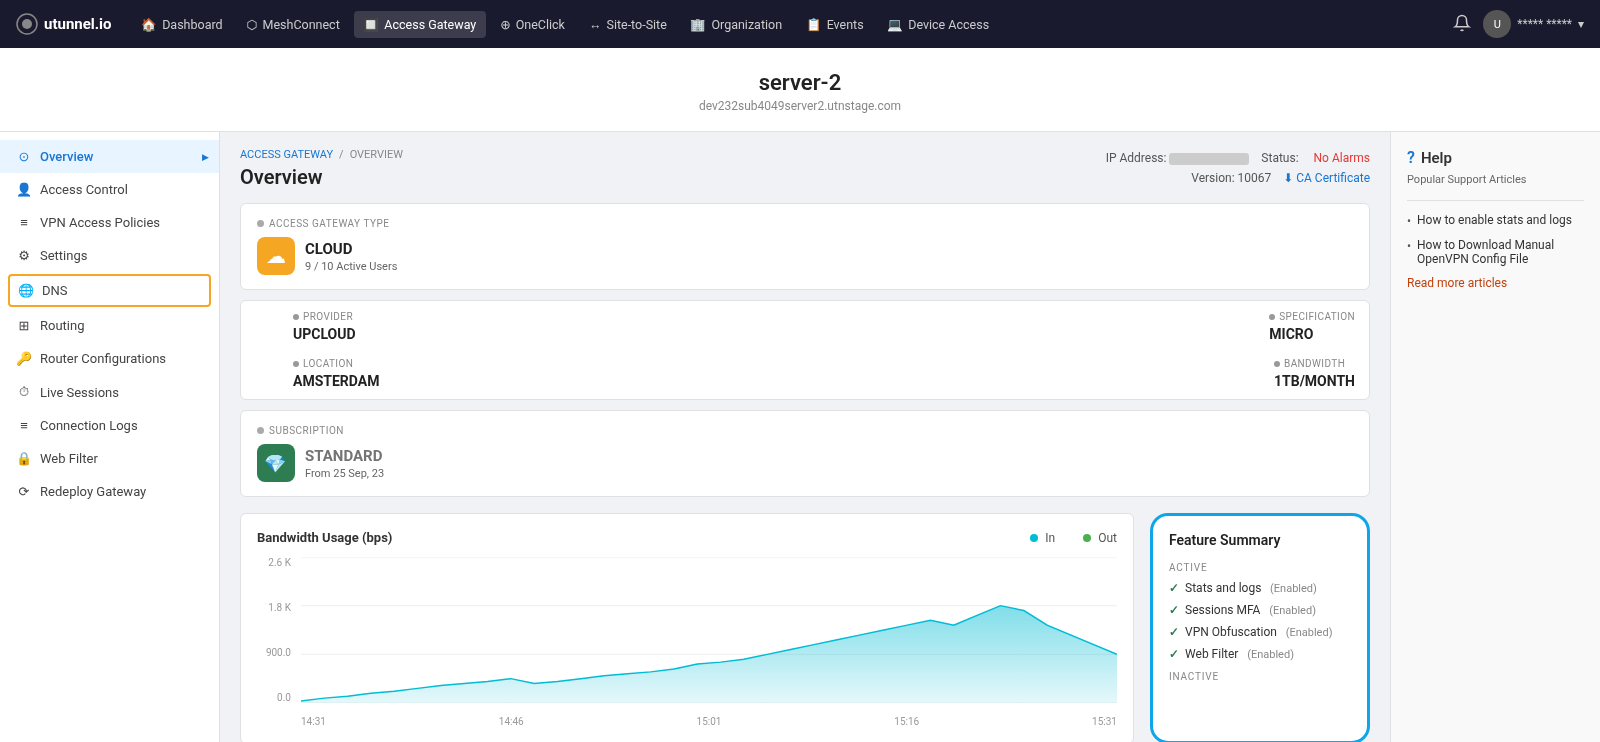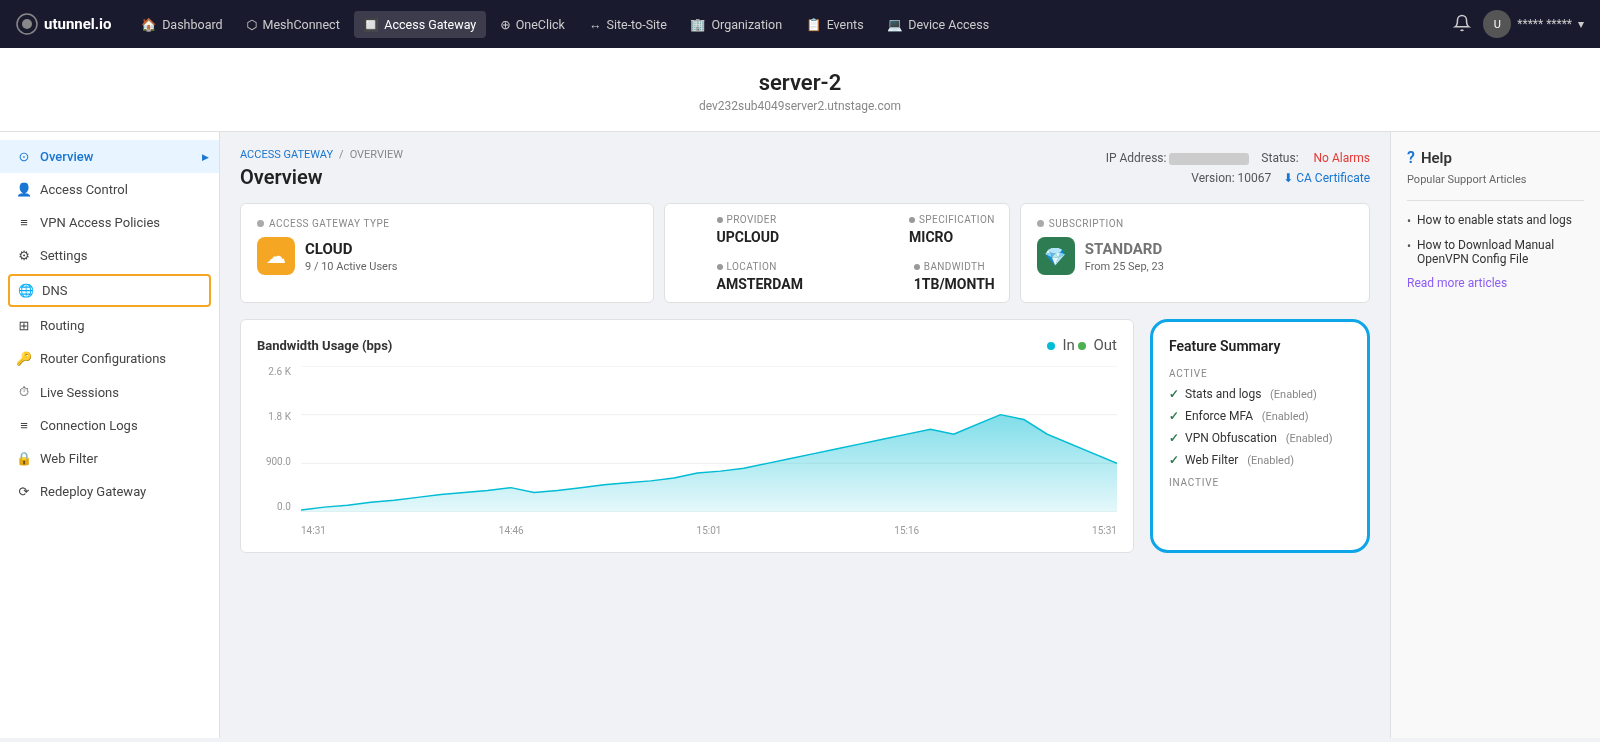--- a/index.html
+++ b/index.html
@@ -102,21 +102,21 @@
     .overview-header {
       display: flex; align-items: flex-start; justify-content: space-between;
       margin-bottom: 14px;
     }
     .overview-title { font-size: 20px; font-weight: 600; color: #222; }
     .overview-meta { text-align: right; font-size: 12px; color: #555; line-height: 1.7; }
     .overview-meta .no-alarms { color: #e53935; padding-left: 12px; }
     .overview-meta .ca-cert { color: #1976d2; cursor: pointer; }
 
     
-    .info-cards { display: flex; gap: 10px; margin-bottom: 16px; }
+    .info-cards { display: flex; gap: 10px; margin-bottom: 16px; flex-direction: column; }
     .info-card {
       flex: 1; background: #fff; border: 1px solid #e0e0e0;
       border-radius: 6px; padding: 14px 16px;
     }
     .info-card-label {
       font-size: 10px; color: #888; letter-spacing: 0.5px;
       display: flex; align-items: center; gap: 5px; margin-bottom: 8px;
     }
     .info-card-label .dot {
       width: 7px; height: 7px; border-radius: 50%; background: #999; display: inline-block;
@@ -166,21 +166,21 @@
     .bottom-row { display: flex; gap: 16px; }
     .chart-section {
       flex: 1; background: #fff; border: 1px solid #e0e0e0;
       border-radius: 6px; padding: 16px;
     }
     .chart-header {
       display: flex; align-items: center; justify-content: space-between;
       margin-bottom: 12px;
     }
     .chart-title { font-size: 13px; font-weight: 700; color: #333; }
-    .chart-legend { display: flex; align-items: center; gap: 3px; font-size: 15px; color: #555; justify-content: flex-end; }
+    .chart-legend { display: flex; align-items: center; gap: 28px; font-size: 12px; color: #555; justify-content: flex-end; }
     .legend-dot { width: 8px; height: 8px; border-radius: 50%; display: inline-block; margin-right: 4px; }
     .chart-area { position: relative; height: 170px; }
     .chart-y-labels {
       position: absolute; left: 0; top: 0; bottom: 24px;
       display: flex; flex-direction: column; justify-content: space-between;
       font-size: 10px; color: #999; width: 40px; text-align: right; padding-right: 6px;
     }
     .chart-canvas { position: absolute; left: 44px; right: 0; top: 0; bottom: 24px; }
     .chart-x-labels {
       position: absolute; left: 44px; right: 0; bottom: 0;
@@ -218,21 +218,21 @@
       display: flex; align-items: center; gap: 6px;
       font-size: 15px; font-weight: 600; color: #333; margin-bottom: 6px;
     }
     .help-subtitle { font-size: 11px; color: #666; margin-bottom: 14px; }
     .help-divider { border: none; border-top: 1px solid #e0e0e0; margin-bottom: 12px; }
     .help-article {
       display: flex; align-items: flex-start; gap: 6px;
       font-size: 12px; color: #333; margin-bottom: 10px; cursor: pointer;
     }
     .help-bullet { color: #555; margin-top: 1px; }
-    .help-read-more { color: #8b5cf6; font-size: 12px; cursor: pointer; margin-top: 8px; }
+    .help-read-more { color: #c2410c; font-size: 12px; cursor: pointer; margin-top: 8px; }
 
     
     .ip-blur {
       display: inline-block;
       background: #ccc; border-radius: 3px;
       width: 80px; height: 12px; vertical-align: middle;
     }
   </style>
 </head>
 <body>
@@ -497,21 +497,21 @@
       <div class="feature-summary">
         <div class="feature-title">Feature Summary</div>
         <div class="feature-section-label">ACTIVE</div>
         <div class="feature-item">
           <span class="feature-check">✓</span>
           <span>Stats and logs</span>
           <span class="feature-enabled">&nbsp;(<span>Enabled</span>)</span>
         </div>
         <div class="feature-item">
           <span class="feature-check">✓</span>
-          <span>Enforce MFA</span>
+          <span>Sessions MFA</span>
           <span class="feature-enabled">&nbsp;(<span>Enabled</span>)</span>
         </div>
         <div class="feature-item">
           <span class="feature-check">✓</span>
           <span>VPN Obfuscation</span>
           <span class="feature-enabled">&nbsp;(<span>Enabled</span>)</span>
         </div>
         <div class="feature-item">
           <span class="feature-check">✓</span>
           <span>Web Filter</span>

